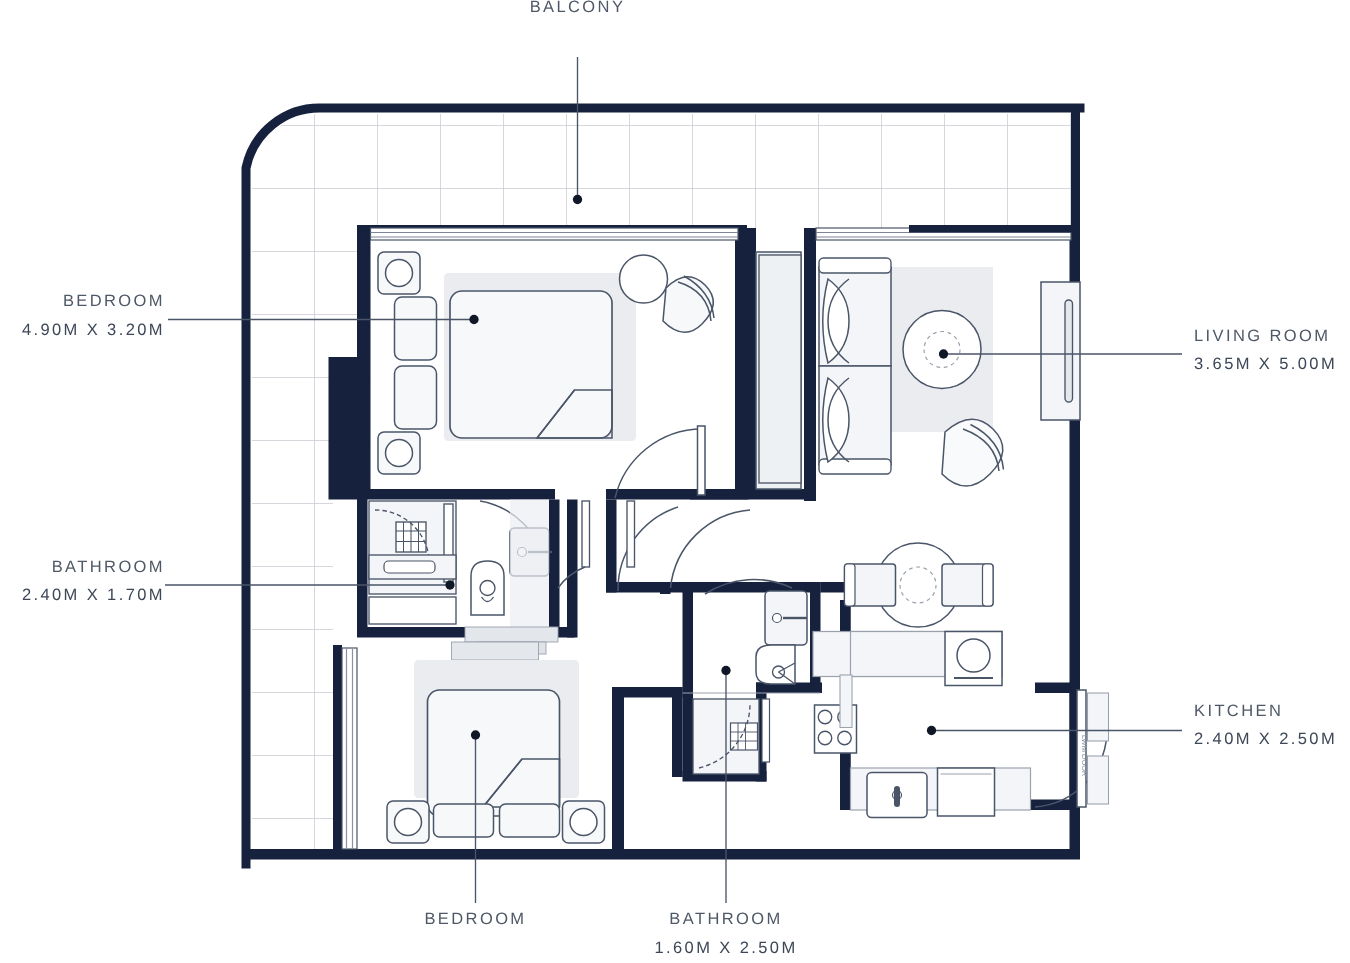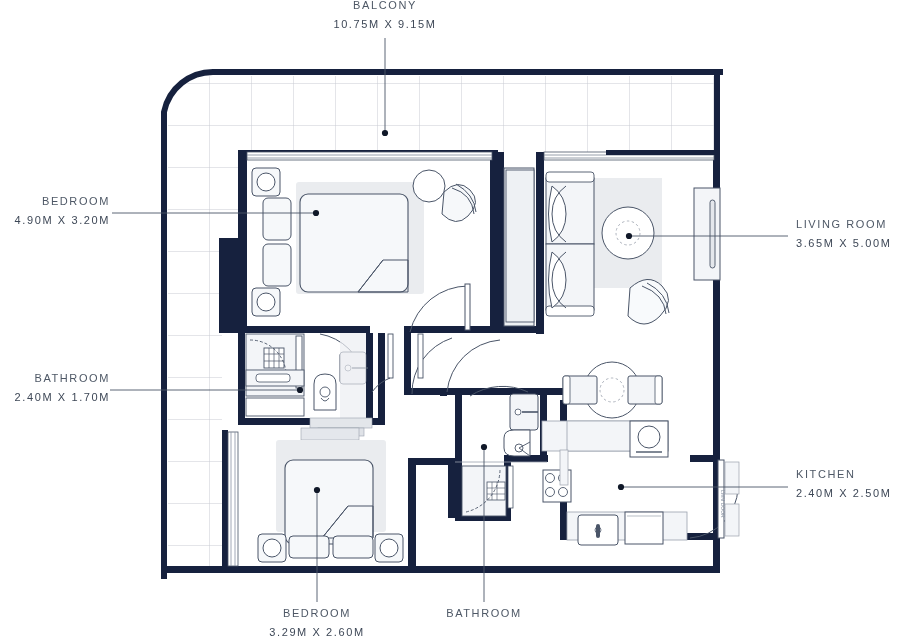--- a/index.html
+++ b/index.html
@@ -318,21 +318,20 @@
       <circle cx="629" cy="236" r="3.1"></circle>
       <circle cx="621" cy="487" r="3.1"></circle>
       <circle cx="317" cy="490" r="3.1"></circle>
       <circle cx="484" cy="447" r="3.1"></circle>
     </g>
 
   </svg>
 
   <div class="room-label lbl-center" style="left:305px; top:-4px; width:160px;">
     <span class="ttl">BALCONY</span>
-    <span class="dim">10.75M X 9.15M</span>
   </div>
 
   <div class="room-label lbl-left" style="left:-90px; top:192px; width:200px;">
     <span class="ttl">BEDROOM</span>
     <span class="dim">4.90M X 3.20M</span>
   </div>
 
   <div class="room-label lbl-left" style="left:-90px; top:369px; width:200px;">
     <span class="ttl">BATHROOM</span>
     <span class="dim">2.40M X 1.70M</span>
@@ -343,20 +342,20 @@
     <span class="dim">3.65M X 5.00M</span>
   </div>
 
   <div class="room-label lbl-right" style="left:796px; top:465px; width:200px;">
     <span class="ttl">KITCHEN</span>
     <span class="dim">2.40M X 2.50M</span>
   </div>
 
   <div class="room-label lbl-center" style="left:237px; top:604px; width:160px;">
     <span class="ttl">BEDROOM</span>
-    <span class="dim">3.29M X 2.60M</span>
   </div>
 
   <div class="room-label lbl-center" style="left:404px; top:604px; width:160px;">
     <span class="ttl">BATHROOM</span>
+    <span class="dim">1.60M X 2.50M</span>
   </div>
 
 </div>
 
 </body></html>

